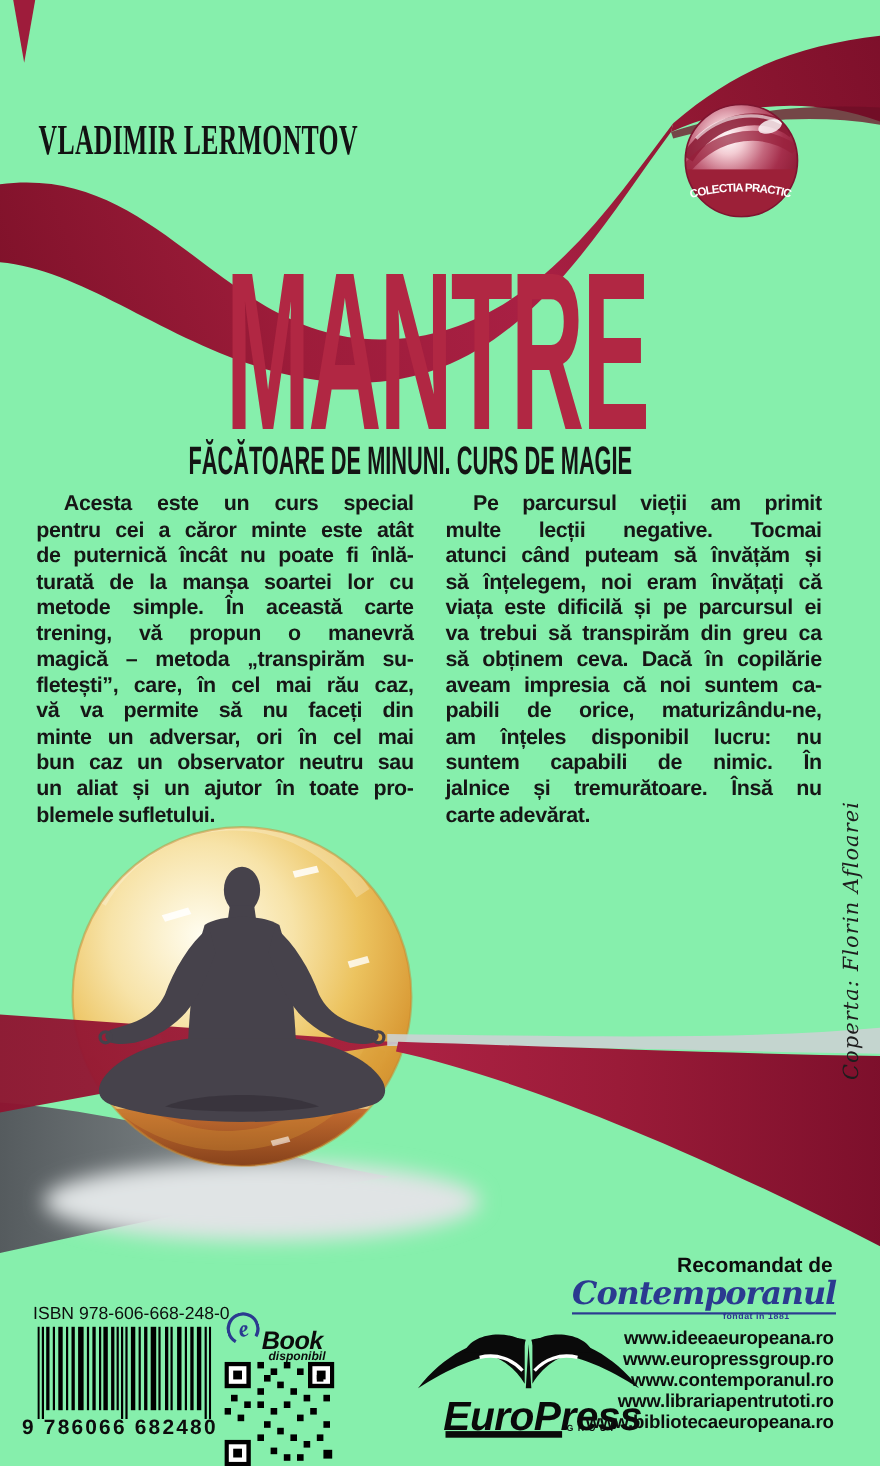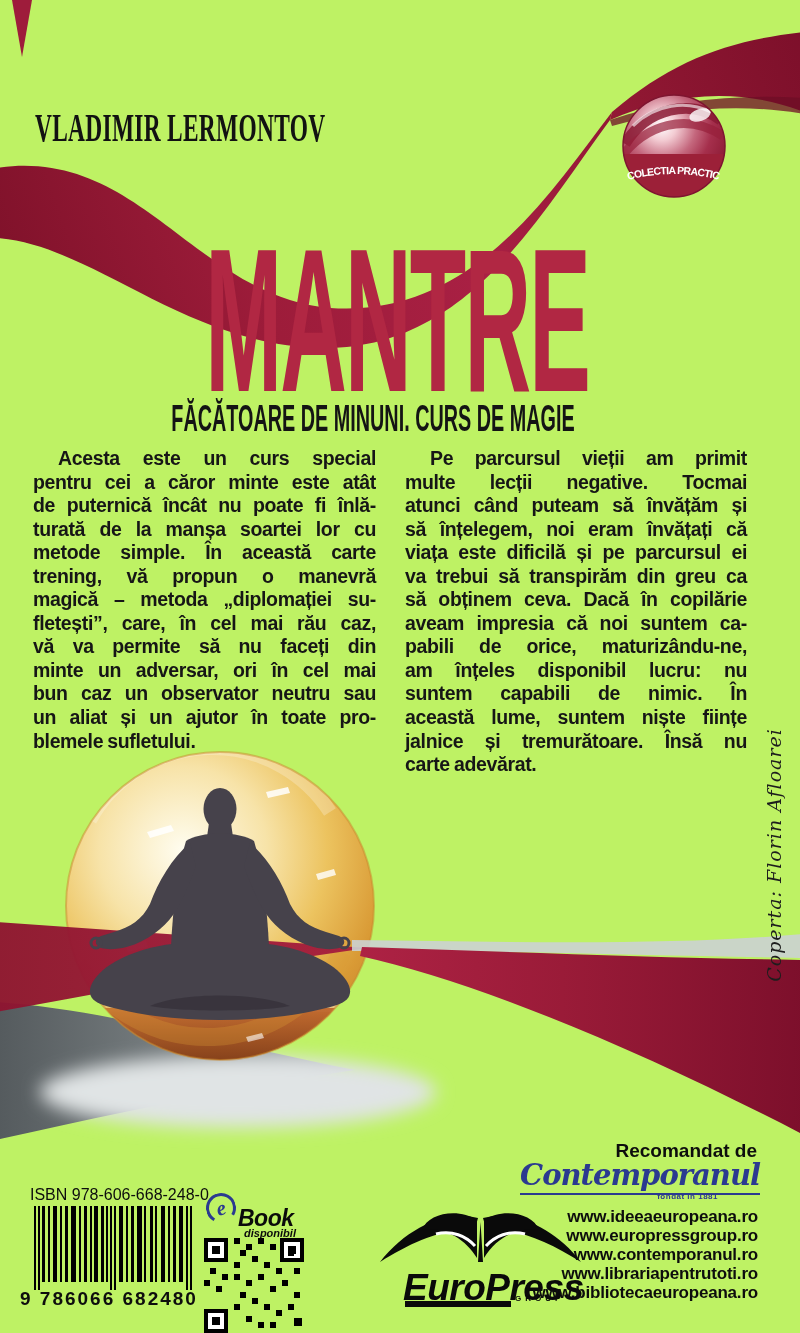--- a/index.html
+++ b/index.html
@@ -1,16 +1,16 @@
 <!DOCTYPE html>
 <html style="--brand_red: #9E1C3B; --ribbon_dark: #7A0F2A; --title_red: #B12743; --ink: #161616; --logo_blue: #2B3A90; --sphere_gold: #ECC15E; --silhouette: #46424B; --gray_band: #5C6265; --silver: #CBD1D3;"><head>
 <meta charset="utf-8">
 <style>
   html,body{margin:0;padding:0;background:#888;}
-  #page{position:relative;width:800px;height:1333px;background:#bef264;overflow:hidden;
+  #page{position:relative;width:800px;height:1333px;background:#86efac;overflow:hidden;
         font-family:"Liberation Sans",sans-serif;}
   .abs{position:absolute;}
   svg{display:block;}
 
   .author{font-family:"Liberation Serif",serif;font-weight:700;font-size:39px;line-height:39px;
           color:#121212;white-space:nowrap;transform:scaleX(.6);transform-origin:0 0;letter-spacing:.5px;}
   .book-title{width:746px;text-align:center;font-weight:700;font-size:205px;line-height:205px;
           color:var(--title_red);white-space:nowrap;transform:scaleX(.45);transform-origin:50% 0;letter-spacing:-4px;}
   .book-subtitle{width:746px;text-align:center;font-weight:700;font-size:36px;line-height:36px;
           color:#141414;white-space:nowrap;transform:scaleX(.55);transform-origin:50% 0;letter-spacing:0;}
@@ -100,42 +100,41 @@
   <div class="abs book-title" style="left:0;top:217px;">MANTRE</div>
   <div class="abs book-subtitle" style="left:0;top:401px;">FĂCĂTOARE DE MINUNI. CURS DE MAGIE</div>
 
   <div class="abs col" style="left:33px;top:447px;width:343px;">
     <div class="jline indent">Acesta este un curs special</div>
     <div class="jline">pentru cei a căror minte este atât</div>
     <div class="jline">de puternică încât nu poate fi înlă-</div>
     <div class="jline">turată de la manșa soartei lor cu</div>
     <div class="jline">metode simple. În această carte</div>
     <div class="jline">trening, vă propun o manevră</div>
-    <div class="jline">magică – metoda „diplomației su-</div>
+    <div class="jline">magică – metoda „transpirăm su-</div>
     <div class="jline">fletești”, care, în cel mai rău caz,</div>
     <div class="jline">vă va permite să nu faceți din</div>
     <div class="jline">minte un adversar, ori în cel mai</div>
     <div class="jline">bun caz un observator neutru sau</div>
     <div class="jline">un aliat și un ajutor în toate pro-</div>
     <div class="jline last">blemele sufletului.</div>
   </div>
 
   <div class="abs col" style="left:405px;top:447px;width:342px;">
     <div class="jline indent">Pe parcursul vieții am primit</div>
     <div class="jline">multe lecții negative. Tocmai</div>
     <div class="jline">atunci când puteam să învățăm și</div>
     <div class="jline">să înțelegem, noi eram învățați că</div>
     <div class="jline">viața este dificilă și pe parcursul ei</div>
     <div class="jline">va trebui să transpirăm din greu ca</div>
     <div class="jline">să obținem ceva. Dacă în copilărie</div>
     <div class="jline">aveam impresia că noi suntem ca-</div>
     <div class="jline">pabili de orice, maturizându-ne,</div>
     <div class="jline">am înțeles disponibil lucru: nu</div>
     <div class="jline">suntem capabili de nimic. În</div>
-    <div class="jline">această lume, suntem niște ființe</div>
     <div class="jline">jalnice și tremurătoare. Însă nu</div>
     <div class="jline last">carte adevărat.</div>
   </div>
 
   <svg class="abs" style="left:0;top:720px" width="800" height="470" viewBox="0 0 800 470">
     <defs>
       <radialGradient id="goldS" cx=".38" cy=".32" r=".78">
         <stop offset="0" stop-color="#FFFDF0"></stop>
           <stop offset=".35" stop-color="#F7E3A8"></stop>
         <stop offset=".6" stop-color="#ECC35F"></stop>

